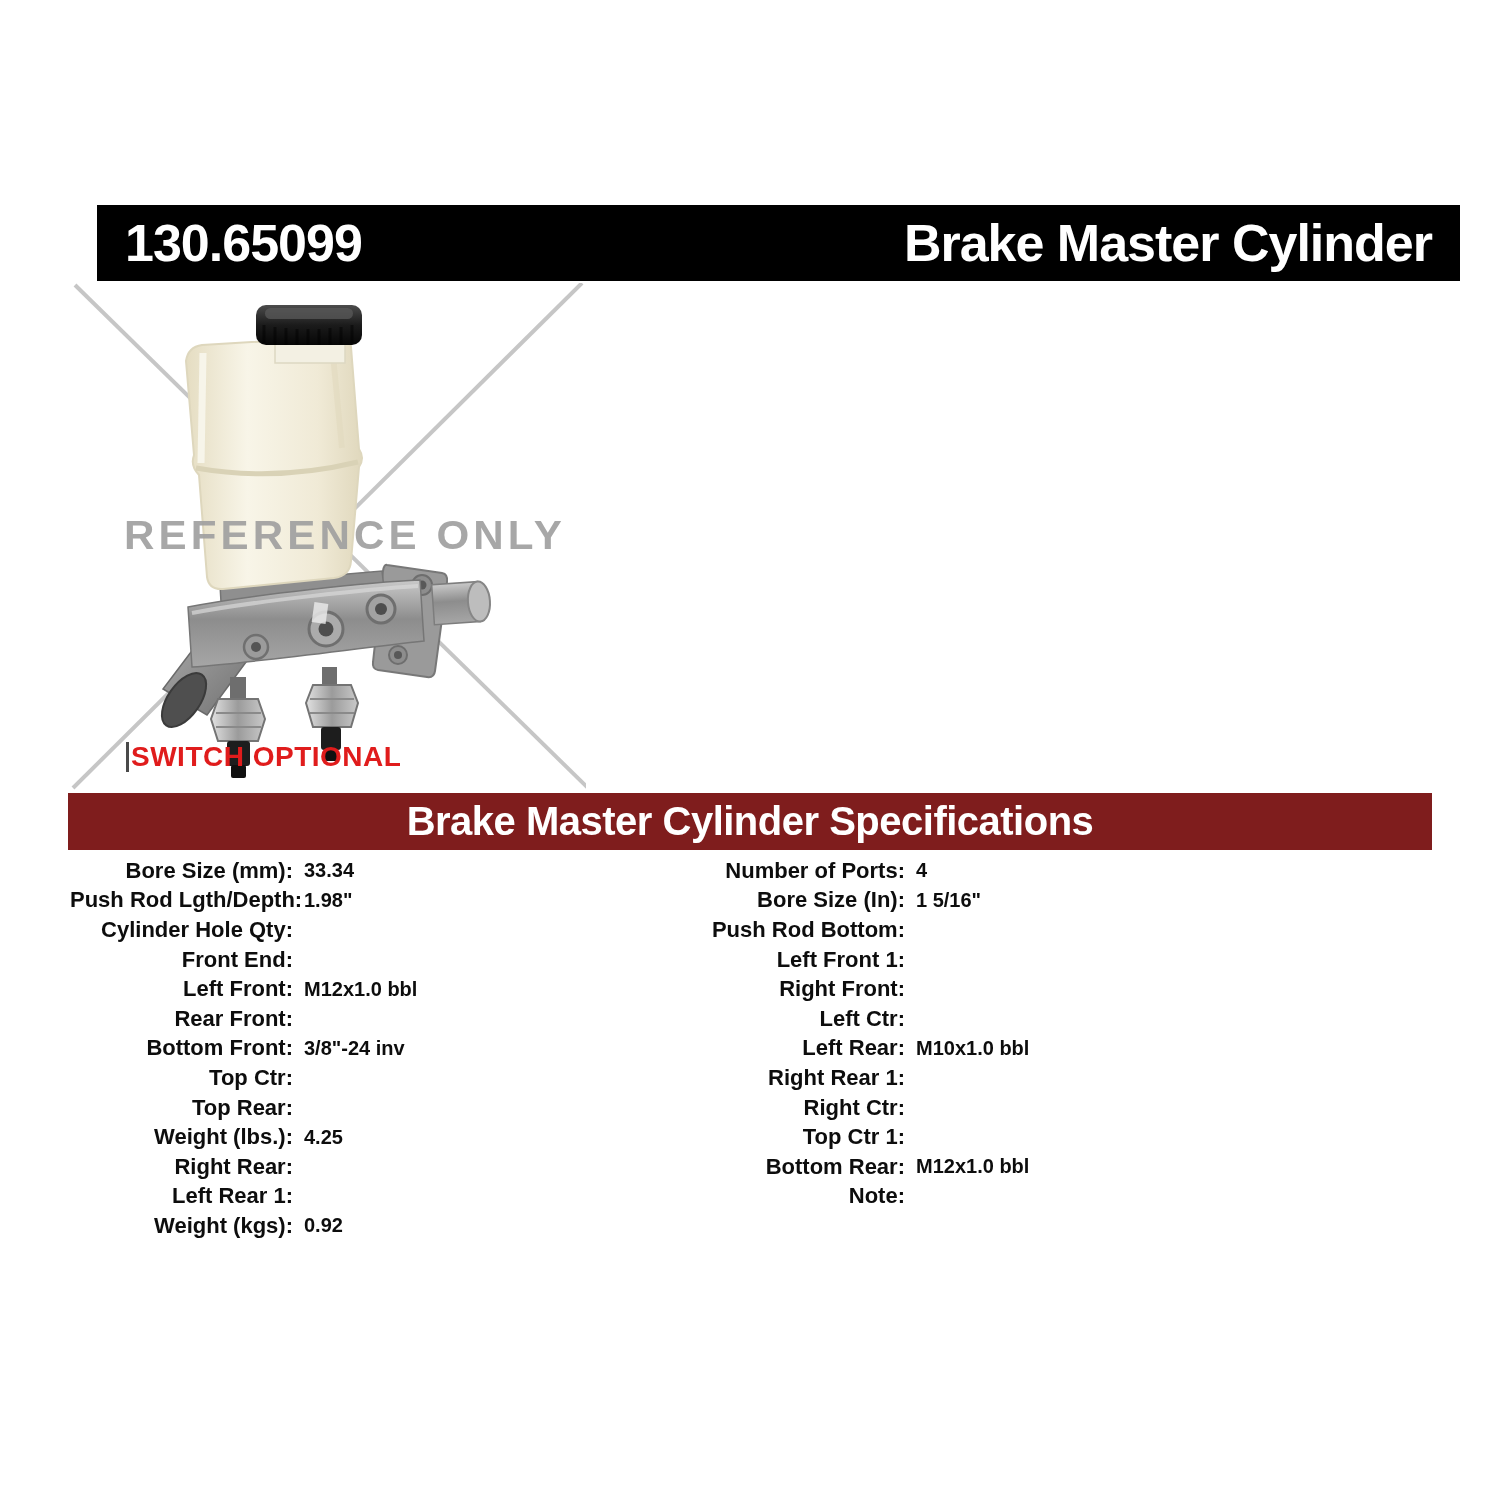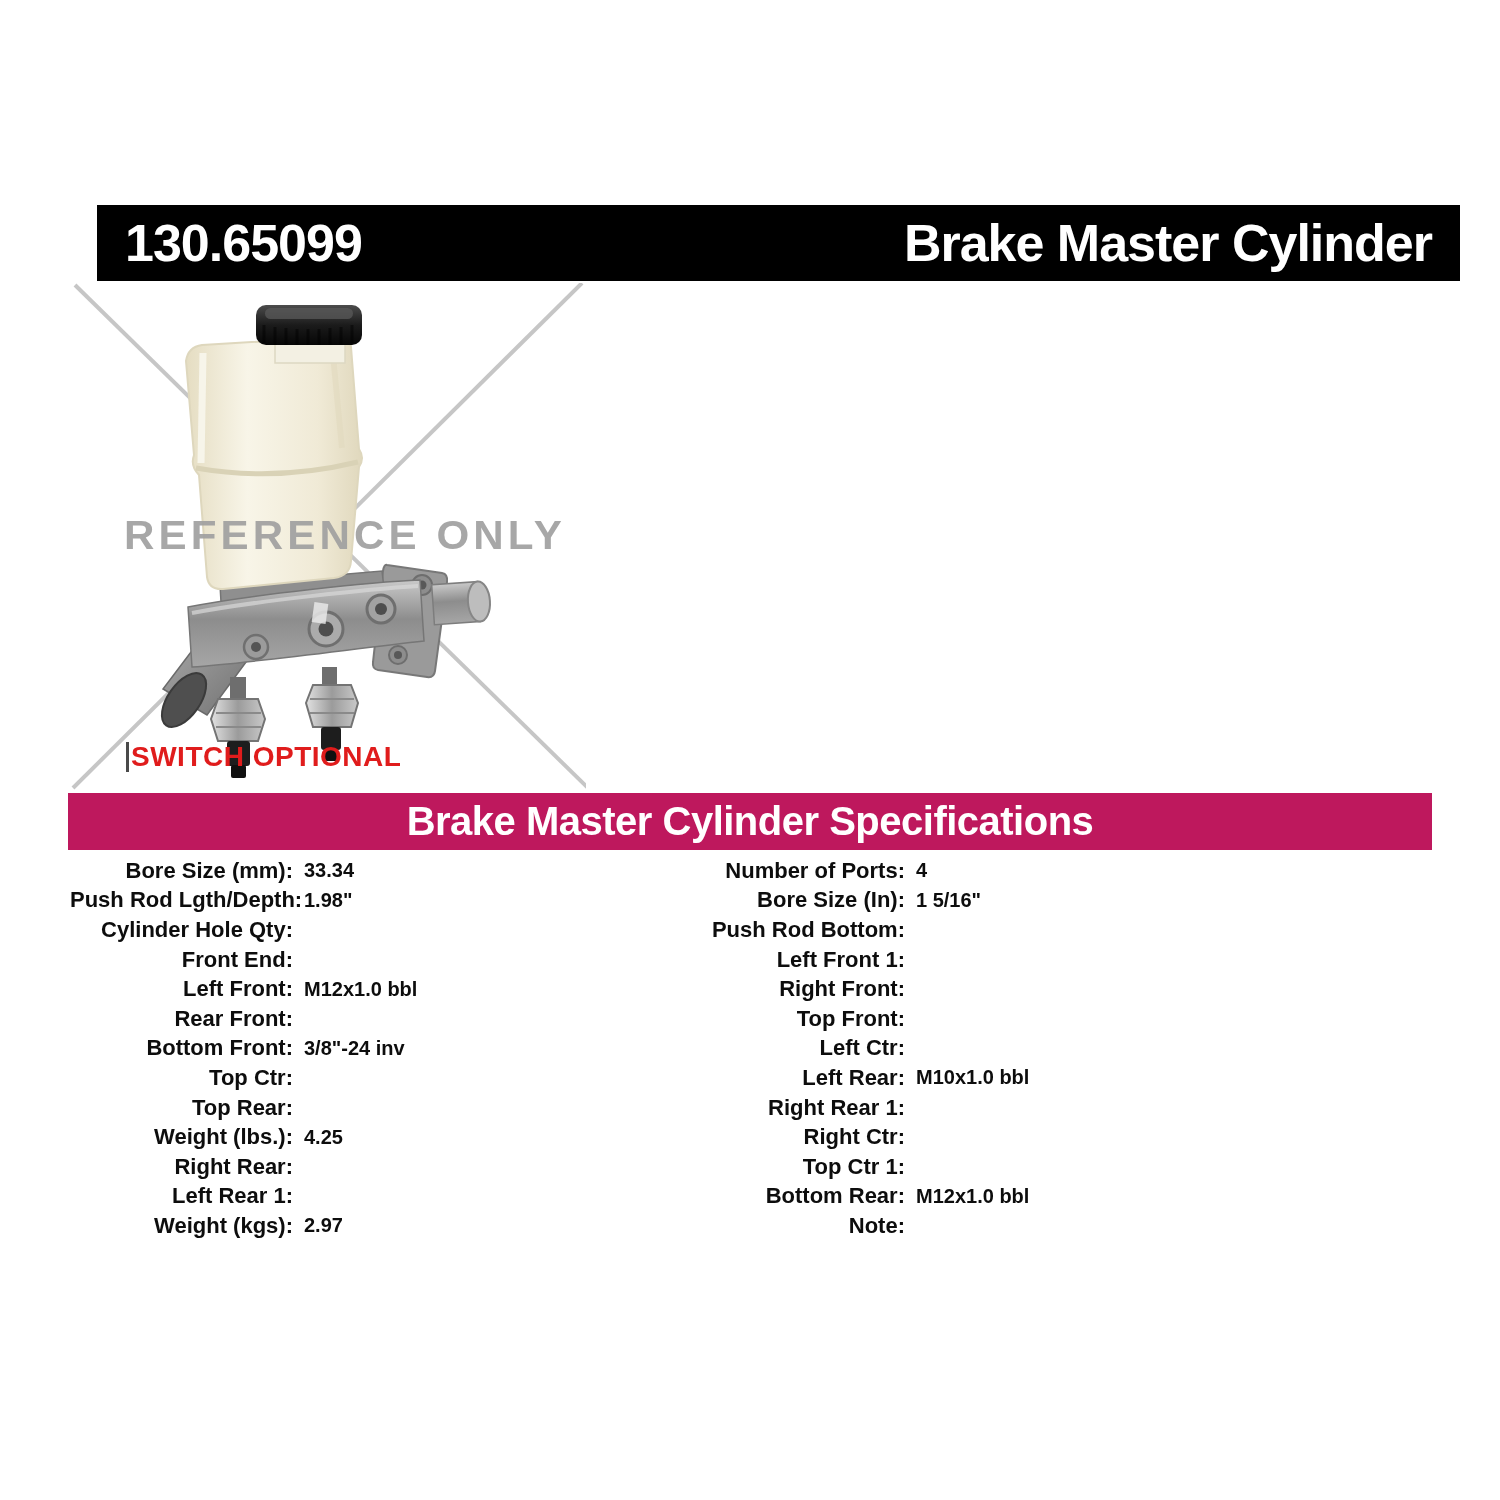--- a/index.html
+++ b/index.html
@@ -13,21 +13,21 @@
   .header-bar span{font-size:52px;font-weight:bold;letter-spacing:-1px;white-space:nowrap;}
 
   
   .image-panel{position:absolute;left:70px;top:283px;width:516px;height:508px;}
   .image-panel svg{position:absolute;left:0;top:0;}
   .caption{position:absolute;left:61px;top:458px;color:#e01c1c;font-size:28px;font-weight:bold;
            letter-spacing:0.5px;white-space:nowrap;}
   .vbar{position:absolute;left:56px;top:459px;width:3px;height:30px;background:#4a4a4a;}
 
   
-  .specs-bar{position:absolute;left:68px;top:793px;width:1364px;height:57px;background:#be185d;
+  .specs-bar{position:absolute;left:68px;top:793px;width:1364px;height:57px;background:#7f1d1d;
              color:#fff;display:flex;align-items:center;justify-content:center;}
   .specs-bar span{font-size:40px;font-weight:bold;letter-spacing:-0.5px;}
 
   
   .specs-col{position:absolute;top:856px;}
   .specs-col.left{left:70px;width:560px;}
   .specs-col.right{left:640px;width:640px;}
   .spec-row{display:flex;height:29.6px;align-items:center;}
   .spec-label{font-size:22px;font-weight:bold;color:#0d0d0d;text-align:right;white-space:nowrap;}
   .specs-col.left .spec-label{width:223px;}
@@ -198,21 +198,21 @@
       <div class="spec-row">
         <span class="spec-label">Right Rear:</span>
         <span class="spec-value"></span>
       </div>
       <div class="spec-row">
         <span class="spec-label">Left Rear 1:</span>
         <span class="spec-value"></span>
       </div>
       <div class="spec-row">
         <span class="spec-label">Weight (kgs):</span>
-        <span class="spec-value">2.97</span>
+        <span class="spec-value">0.92</span>
       </div>
     </div>
   <div class="specs-col right">
       <div class="spec-row">
         <span class="spec-label">Number of Ports:</span>
         <span class="spec-value">4</span>
       </div>
       <div class="spec-row">
         <span class="spec-label">Bore Size (In):</span>
         <span class="spec-value">1 5/16"</span>
@@ -223,24 +223,20 @@
       </div>
       <div class="spec-row">
         <span class="spec-label">Left Front 1:</span>
         <span class="spec-value"></span>
       </div>
       <div class="spec-row">
         <span class="spec-label">Right Front:</span>
         <span class="spec-value"></span>
       </div>
       <div class="spec-row">
-        <span class="spec-label">Top Front:</span>
-        <span class="spec-value"></span>
-      </div>
-      <div class="spec-row">
         <span class="spec-label">Left Ctr:</span>
         <span class="spec-value"></span>
       </div>
       <div class="spec-row">
         <span class="spec-label">Left Rear:</span>
         <span class="spec-value">M10x1.0 bbl</span>
       </div>
       <div class="spec-row">
         <span class="spec-label">Right Rear 1:</span>
         <span class="spec-value"></span>

